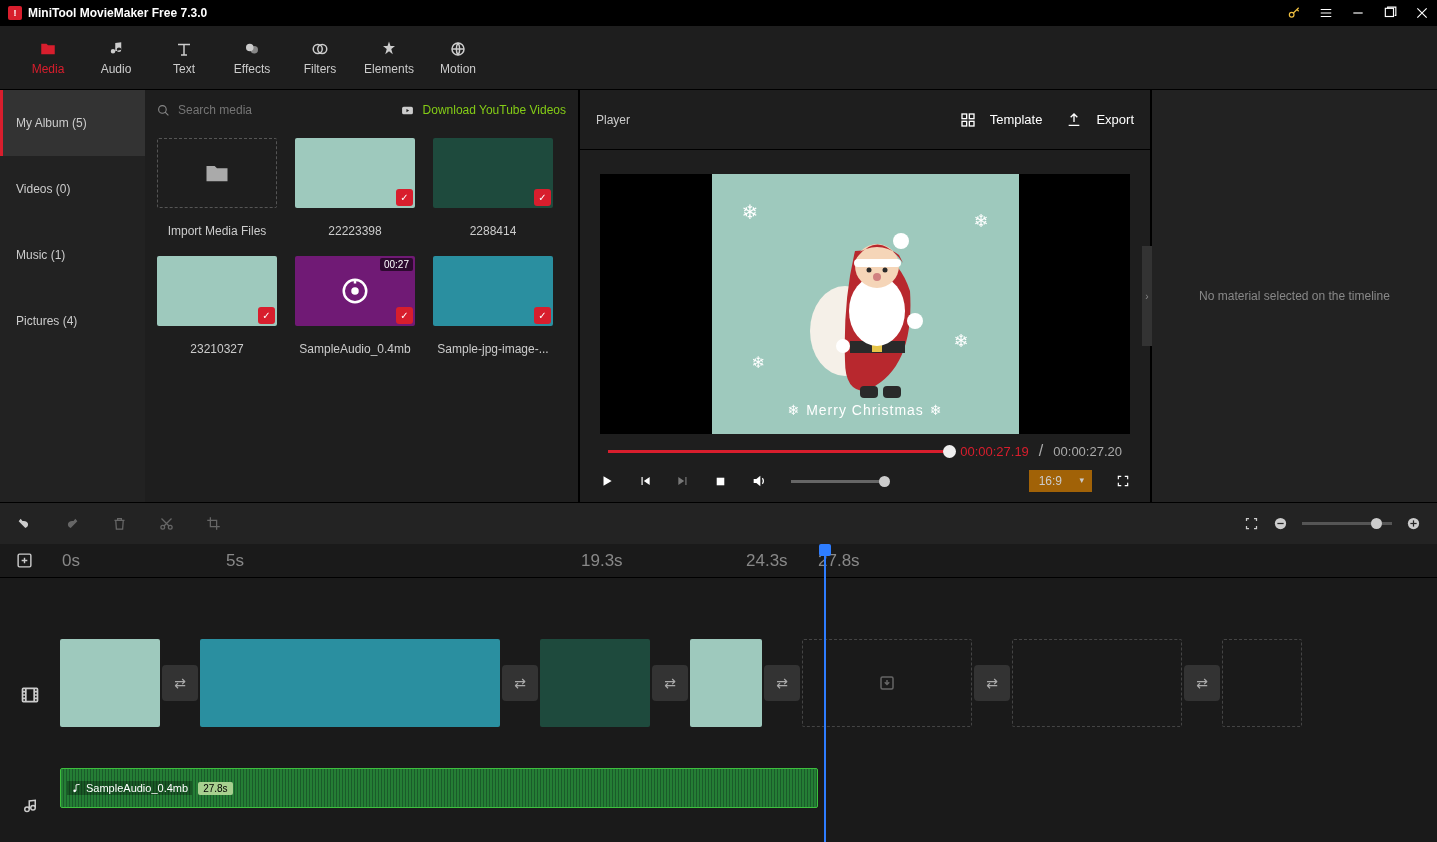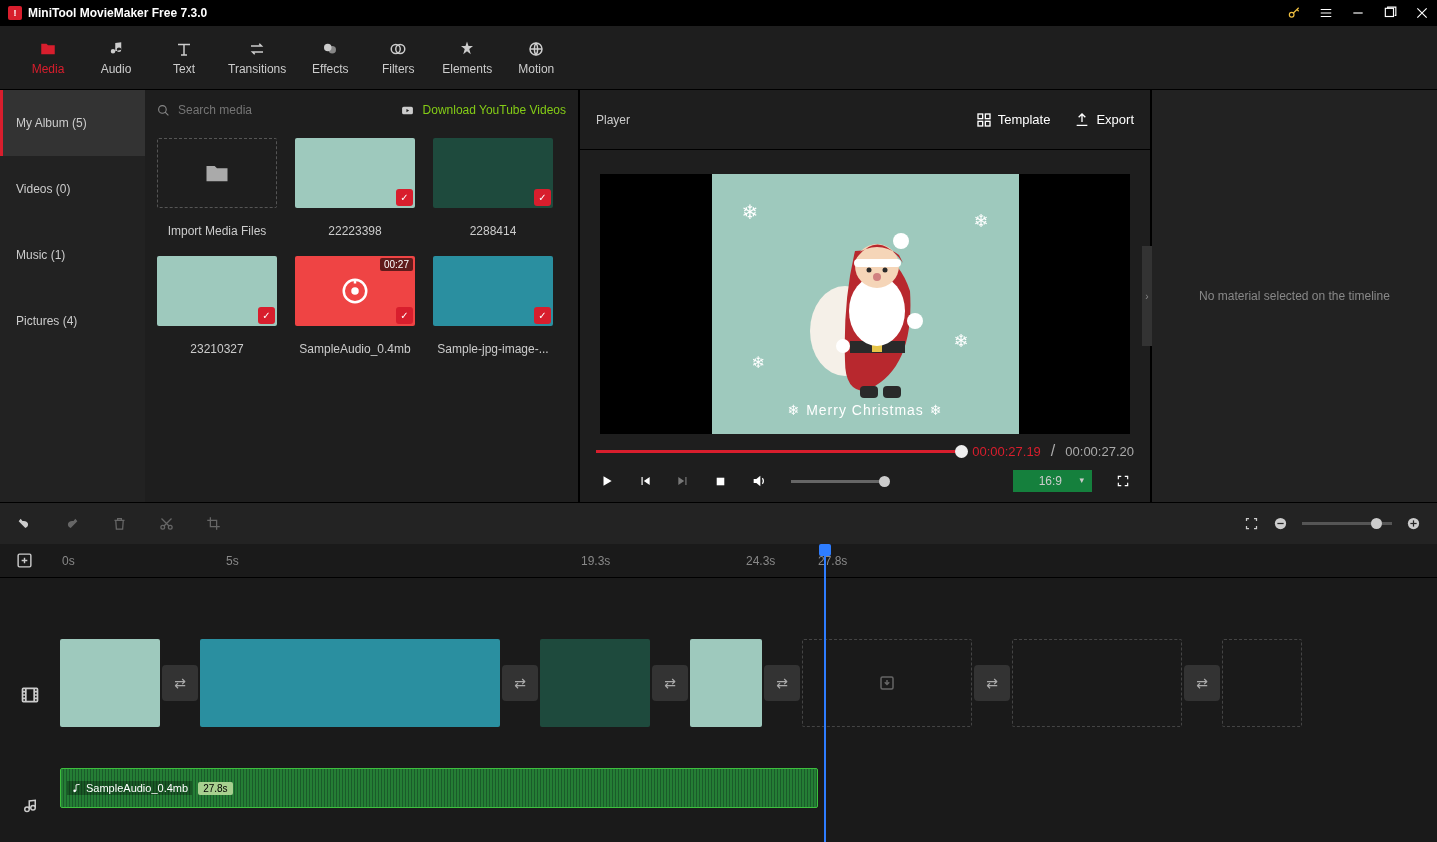--- a/index.html
+++ b/index.html
@@ -35,54 +35,54 @@
 .media-thumb { width: 120px; height: 70px; background: #2f5050; border-radius: 2px; position: relative; overflow: hidden; display: flex; align-items: center; justify-content: center; }
 .import-thumb { border: 1px dashed #555; background: transparent; }
 .check-badge { position: absolute; right: 2px; bottom: 2px; width: 17px; height: 17px; background: #d81e2d; border-radius: 3px; display: flex; align-items: center; justify-content: center; color: #fff; font-size: 10px; }
 .dur-badge { position: absolute; right: 2px; top: 2px; background: rgba(0,0,0,0.6); color: #fff; font-size: 10px; padding: 1px 4px; border-radius: 2px; }
 .media-label { font-size: 12px; color: #ccc; margin-top: 16px; max-width: 120px; overflow: hidden; white-space: nowrap; text-overflow: ellipsis; }
 
 .player-panel { flex: 1; background: #1e1e1e; display: flex; flex-direction: column; border-right: 2px solid #000; }
 .player-header { height: 60px; display: flex; align-items: center; justify-content: space-between; padding: 0 16px; border-bottom: 1px solid #000; }
 .player-title { font-size: 12px; color: #ccc; text-align: right; }
 .player-hdr-btns { display: flex; gap: 24px; }
-.hdr-btn { display: flex; align-items: center; gap: 6px; font-size: 13px; color: #fff; cursor: pointer; }
+.hdr-btn { display: flex; align-items: center; gap: 14px; font-size: 13px; color: #fff; cursor: pointer; }
 .player-viewport { flex: 1; background: #000; margin: 24px 20px 8px 20px; display: flex; align-items: center; justify-content: center; position: relative; }
 .preview-image { width: 307px; height: 100%; background: #9ec9bd; display: flex; flex-direction: column; align-items: center; justify-content: space-between; padding: 16px 0; }
 .santa-fig { width: 140px; height: 210px; position: relative; }
 .merry-text { color: #fff; font-size: 14px; letter-spacing: 1px; display: flex; align-items: center; gap: 6px; }
-.player-timebar { display: flex; align-items: center; padding: 0 16px; gap: 10px; justify-content: center; }
+.player-timebar { display: flex; align-items: center; padding: 0 28px; gap: 10px; justify-content: center; }
 .scrub { flex: 1; height: 3px; background: #d81e2d; position: relative; }
 .scrub-dot { position: absolute; right: -6px; top: -5px; width: 13px; height: 13px; background: #eee; border-radius: 50%; }
 .time-cur { color: #d81e2d; font-size: 13px; }
 .time-sep { color: #aaa; }
 .time-tot { color: #aaa; font-size: 13px; }
 .player-controls { display: flex; align-items: center; padding: 10px 20px; gap: 24px; }
 .pctl { color: #fff; font-size: 15px; cursor: pointer; }
 .vol-slider { width: 95px; height: 3px; background: #666; position: relative; }
 .vol-dot { position: absolute; right: -4px; top: -4px; width: 11px; height: 11px; border-radius: 50%; background: #ccc; }
 .player-controls .spacer { flex: 1; }
-.aspect-select { background: #15803d; color: #ccc; font-size: 12px; padding: 4px 30px 4px 26px; border: none; position: relative; }
+.aspect-select { background: #a16207; color: #ccc; font-size: 12px; padding: 4px 30px 4px 10px; border: none; position: relative; }
 
 .right-panel { width: 285px; background: #222; display: flex; align-items: center; justify-content: center; position: relative; }
 .right-msg { font-size: 12px; color: #888; }
 .collapse-tab { position: absolute; left: -10px; top: 50%; transform: translateY(-50%); width: 10px; height: 100px; background: #333; display: flex; align-items: center; justify-content: center; color: #888; font-size: 10px; cursor: pointer; }
 
 
 .tl-toolbar { height: 42px; background: #232323; display: flex; align-items: center; justify-content: space-between; padding: 0 16px; border-top: 1px solid #000; }
 .tl-left { display: flex; gap: 32px; }
 .tl-icon { color: #ccc; font-size: 15px; cursor: pointer; }
 .tl-right { display: flex; align-items: center; gap: 14px; }
 .zoom-slider { width: 90px; height: 3px; background: #555; position: relative; }
 .zoom-dot { position: absolute; right: 10px; top: -4px; width: 11px; height: 11px; border-radius: 50%; background: #ccc; }
 
 
 .timeline { height: 298px; background: #1a1a1a; display: flex; flex-direction: column; }
 .tl-ruler { height: 34px; display: flex; align-items: center; position: relative; padding-left: 16px; border-bottom: 1px solid #000; }
-.ruler-mark { font-size: 12px; color: #888; position: absolute; text-align: right; }
+.ruler-mark { font-size: 17px; color: #888; position: absolute; text-align: right; }
 .tl-add-icon { color: #ccc; font-size: 15px; margin-right: 30px; }
 .tl-body { flex: 1; position: relative; display: flex; }
 .tl-trackcol { width: 60px; display: flex; flex-direction: column; }
 .tl-trackhead { flex: 1; display: flex; align-items: center; justify-content: center; color: #ccc; font-size: 16px; }
 .tl-content { flex: 1; position: relative; }
 .playhead { position: absolute; left: 764px; top: -34px; bottom: 0; width: 2px; background: #2e7dff; z-index: 5; }
 .playhead::before { content: ''; position: absolute; top: 0; left: -5px; width: 12px; height: 12px; background: #2e7dff; border-radius: 2px; }
 .video-track { height: 110px; margin-top: 50px; display: flex; align-items: center; gap: 2px; }
 .clip { height: 88px; background: #2f5050; border-radius: 2px; position: relative; overflow: hidden; }
 .trans-btn { width: 36px; height: 36px; background: #333; border-radius: 4px; display: flex; align-items: center; justify-content: center; color: #aaa; font-size: 14px; cursor: pointer; }
@@ -154,28 +154,20 @@
   <div class="top-tab">
     <span class="icon">
       <svg width="20" height="18" viewBox="0 0 24 24" fill="none" stroke="currentColor" stroke-width="2">
           <path d="M4 6h16M12 6v14M8 20h8"></path>
         </svg>
     </span>
     <span>Text</span>
   </div>
   <div class="top-tab">
     <span class="icon">
-      <svg width="20" height="18" viewBox="0 0 24 24" fill="none" stroke="currentColor" stroke-width="2">
-          <path d="M4 8h14l-3-3M20 16H6l3 3"></path>
-        </svg>
-    </span>
-    <span>Transitions</span>
-  </div>
-  <div class="top-tab">
-    <span class="icon">
       <svg width="20" height="18" viewBox="0 0 24 24" fill="currentColor">
           <circle cx="9" cy="10" r="5"></circle>
           <circle cx="15" cy="13" r="5" opacity="0.6"></circle>
         </svg>
     </span>
     <span>Effects</span>
   </div>
   <div class="top-tab">
     <span class="icon">
       <svg width="20" height="18" viewBox="0 0 24 24" fill="none" stroke="currentColor" stroke-width="2">
@@ -250,21 +242,21 @@
           </div>
           <div class="media-label">2288414</div>
         </div>
         <div class="media-item">
           <div class="media-thumb" style="background:#9ec9bd">
             <div class="check-badge">✓</div>
           </div>
           <div class="media-label">23210327</div>
         </div>
         <div class="media-item">
-          <div class="media-thumb" style="background:#ef4444">
+          <div class="media-thumb" style="background:#701a75">
             <span class="dur-badge">00:27</span>
             <svg width="30" height="30" viewBox="0 0 24 24" fill="none" stroke="#fff" stroke-width="2">
                 <circle cx="12" cy="12" r="9"></circle>
                 <circle cx="12" cy="12" r="2" fill="#fff"></circle>
                 <path d="M12 3v3"></path>
               </svg>
             <div class="check-badge">✓</div>
           </div>
           <div class="media-label">SampleAudio_0.4mb</div>
         </div>

